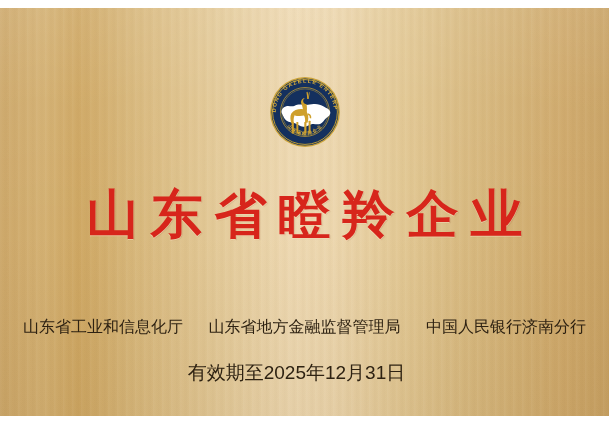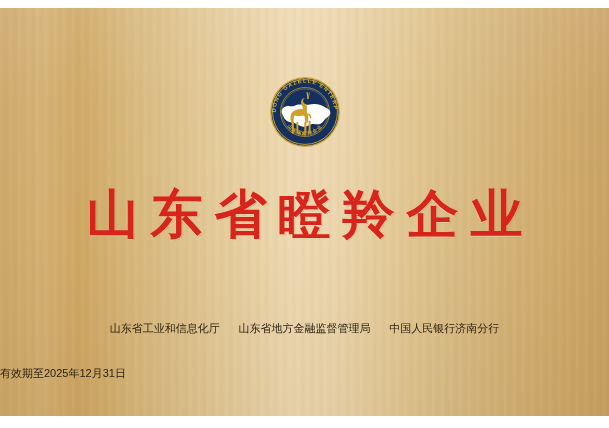--- a/index.html
+++ b/index.html
@@ -102,39 +102,39 @@
     white-space: nowrap;
   }
 
   
   .agencies {
     position: absolute;
     left: 0;
     right: 0;
     top: 310px;
     text-align: center;
-    font-family: Liberation Serif, serif;
-    font-size: 11px;
+    font-family: Liberation Mono, monospace;
+    font-size: 16px;
     line-height: 20px;
     font-weight: 400;
     color: #2e2212;
     white-space: nowrap;
   }
   .agencies .agency { display: inline-block; }
   .agencies .agency + .agency { margin-left: 16px; }
 
   
   .validity {
     position: absolute;
     left: 0;
     right: 16px;
     top: 355px;
-    text-align: left;
+    text-align: center;
     font-family: "Liberation Sans", "DejaVu Sans", sans-serif;
-    font-size: 11px;
+    font-size: 19px;
     line-height: 20px;
     color: #2e2212;
     white-space: nowrap;
   }
 </style>
 </head>
 <body>
 
 <div id="plaque-root">
 

